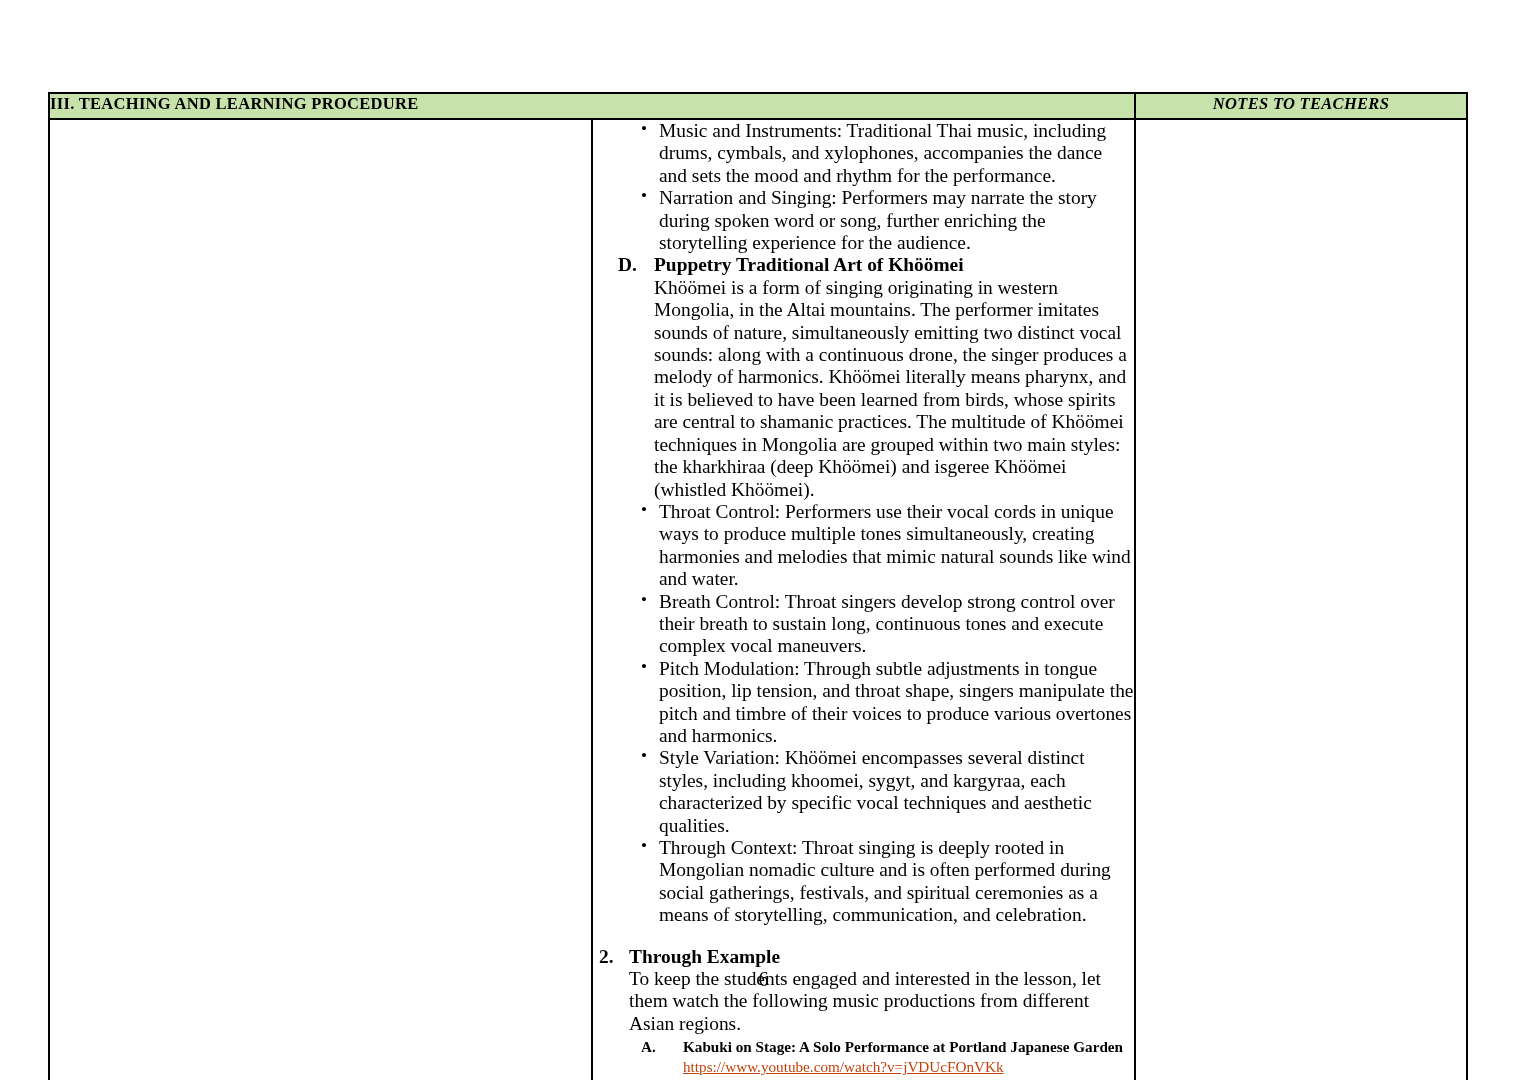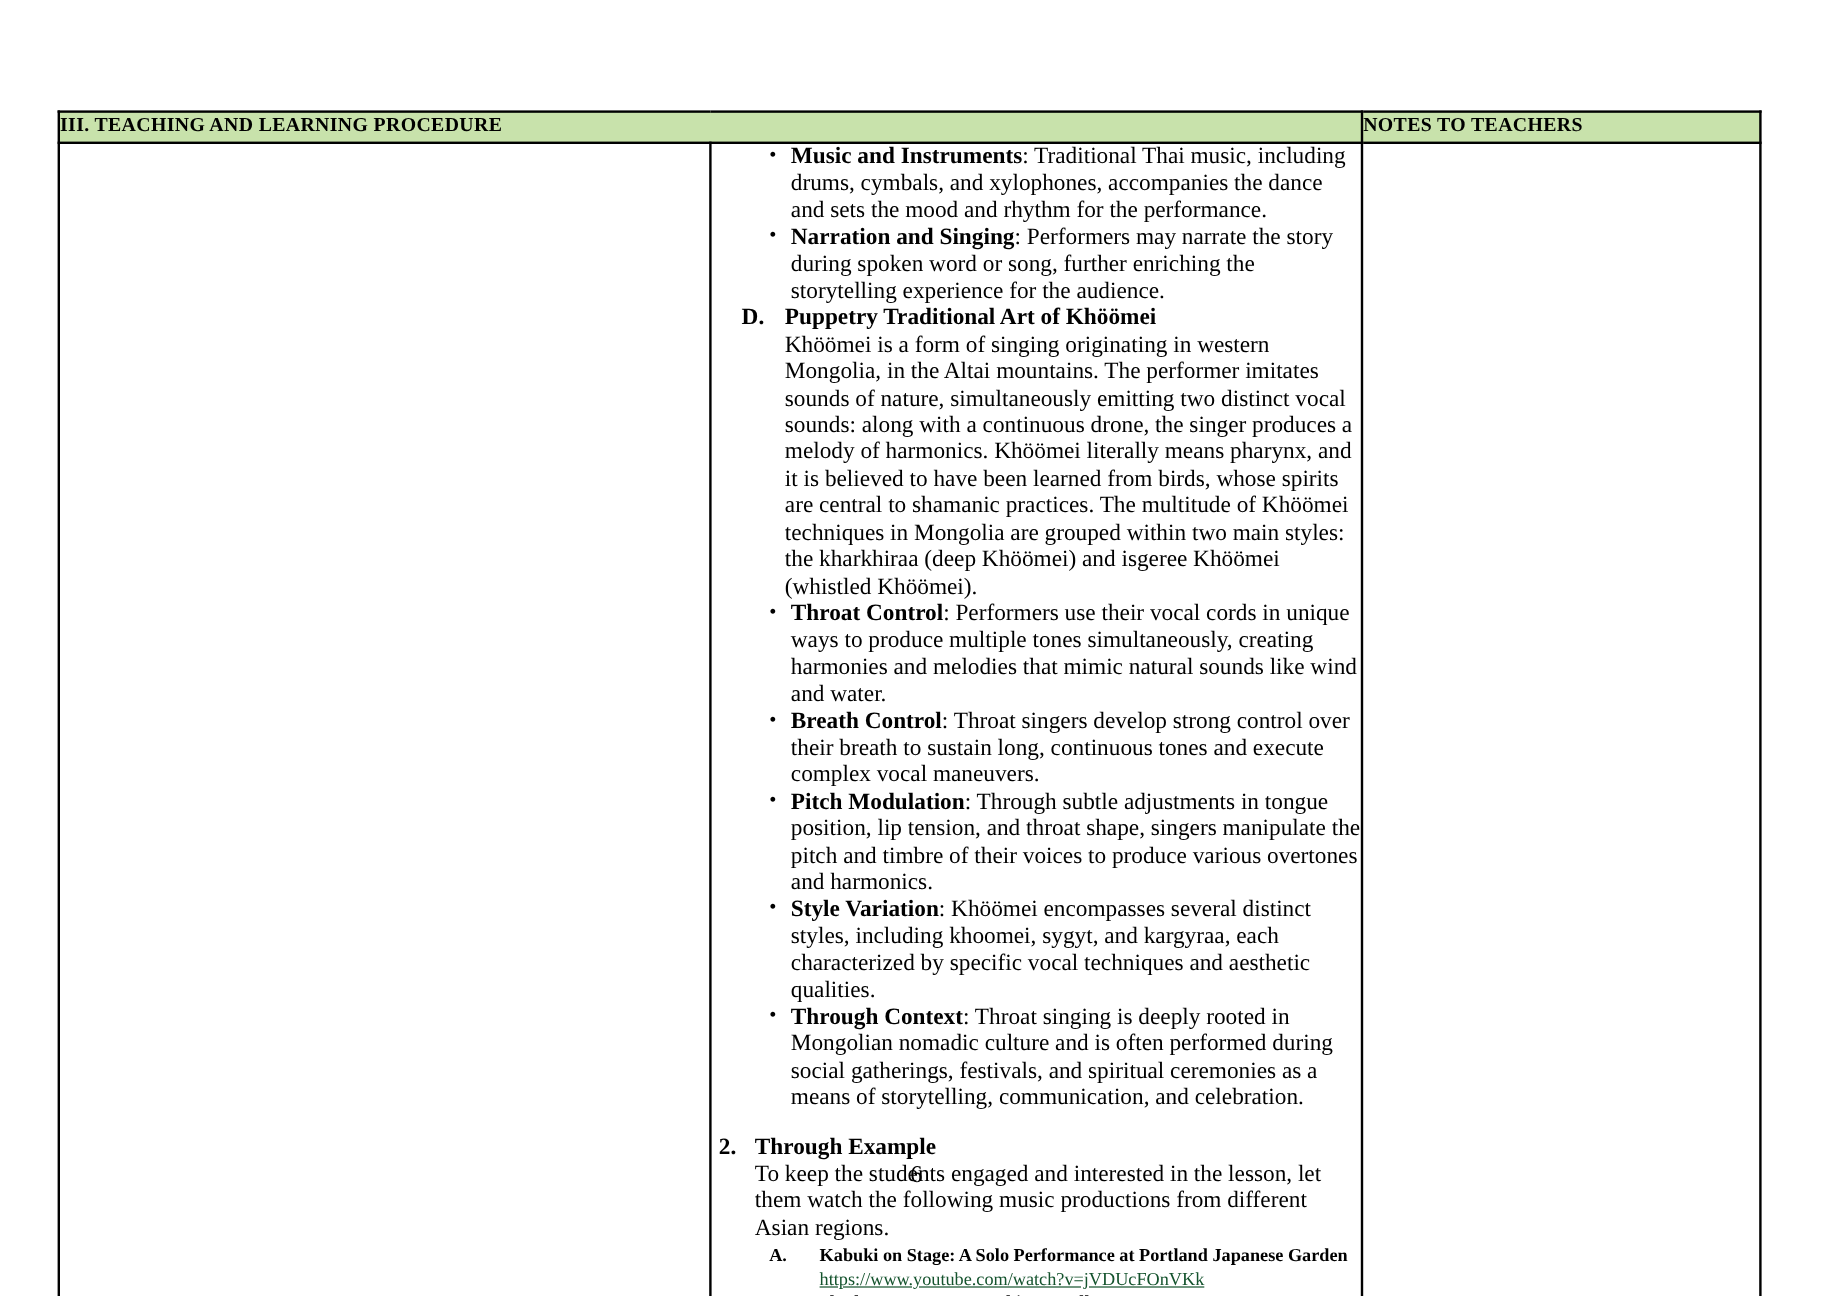--- a/index.html
+++ b/index.html
@@ -39,22 +39,23 @@
   .hdr-cell {
     background: #c8e2ab;
     font-weight: bold;
     font-size: 16.5px;
     letter-spacing: 0.3px;
     padding: 8px 0 8px 14px;
     height: 24px;
     line-height: 1.25;
   }
   .hdr-cell.notes {
-    text-align: left;
+    text-align: center;
     padding-left: 0;
+    font-style: italic;
   }
   .col-a { width: 262px; }
   .col-b { width: 822px; }
   .col-c { width: 330px; }
 
   .body-cell {
     height: 812px;
   }
   .content-cell {
     padding: 8px 14px 10px 12px;
@@ -74,21 +75,21 @@
     margin: 0 0 0 38px;
     text-align: left;
   }
   ul.bullets > li::before {
     content: "\2022";
     position: absolute;
     left: 10px;
     top: -1px;
     font-size: 17px;
   }
-  .b { font-weight: bold; }
+  .b { font-weight: normal; }
 
   .lettered {
     margin: 0;
     padding: 0;
     list-style: none;
   }
   .lettered > li {
     position: relative;
     padding-left: 36px;
     margin-left: 25px;
@@ -136,21 +137,21 @@
   .media-list > li > .marker {
     position: absolute;
     left: 0;
     top: 0;
     font-weight: bold;
   }
   .media-title {
     font-weight: bold;
   }
   a.url {
-    color: #14532d;
+    color: #c2410c;
     text-decoration: underline;
     font-weight: normal;
   }
 
   .page-number {
     position: absolute;
     left: 0;
     top: 968px;
     width: 1527px;
     text-align: center;

